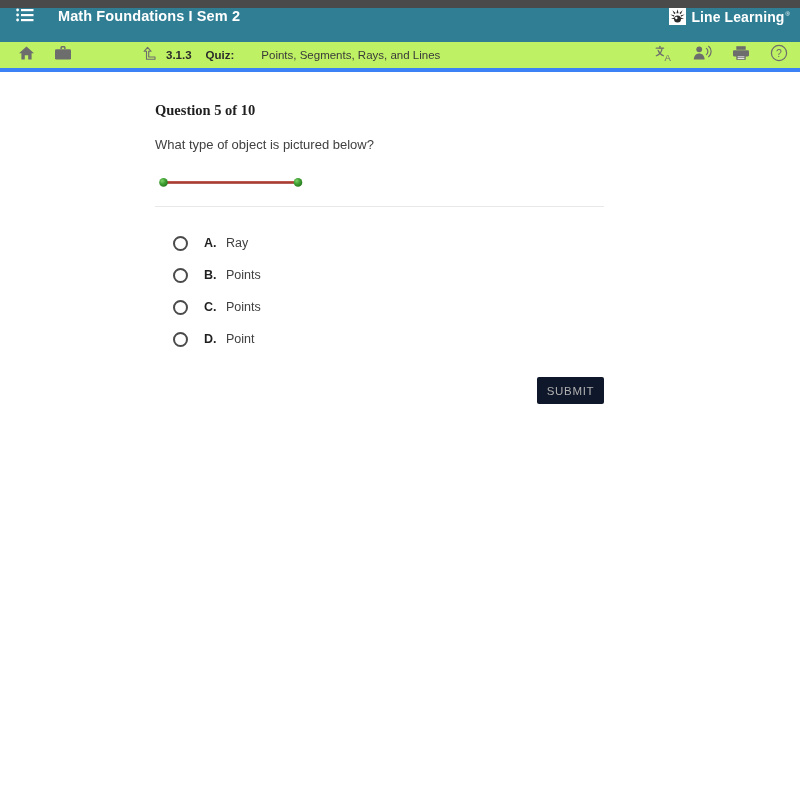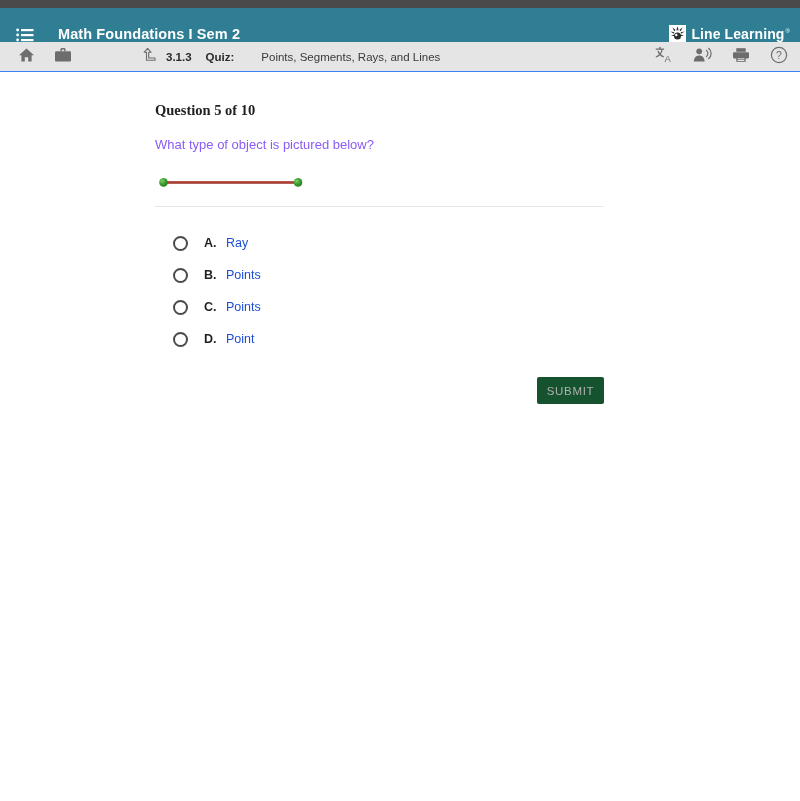--- a/index.html
+++ b/index.html
@@ -20,21 +20,21 @@
     height: 8px;
     background: #4a4a4a;
     width: 100%;
   }
 
   
   .app-header {
     height: 34px;
     background: #2f7e94;
     display: flex;
-    align-items: flex-end;
+    align-items: flex-start;
     padding: 0 10px 0 16px;
     box-sizing: border-box;
     position: relative;
   }
   .menu-icon {
     width: 18px;
     height: 14px;
     display: block;
     cursor: pointer;
     flex: 0 0 auto;
@@ -71,22 +71,22 @@
   .brand-tm {
     font-size: 6px;
     vertical-align: super;
     font-weight: normal;
     margin-left: 1px;
   }
 
   
   .sub-toolbar {
     height: 30px;
-    background: #e5e5e5;
-    border-bottom: 1px solid #3b82f6;
+    background: #bef264;
+    border-bottom: 4px solid #3b82f6;
     display: flex;
     align-items: center;
     padding: 0 12px 0 18px;
     box-sizing: border-box;
   }
   .tb-icon {
     display: block;
     cursor: pointer;
     flex: 0 0 auto;
     color: #6d6d6d;
@@ -133,21 +133,21 @@
   }
   .q-heading {
     font-size: 14.5px;
     font-weight: bold;
     color: #1f1f1f;
     margin: 0 0 18px 0;
     font-family: Liberation Serif, serif;
   }
   .q-prompt {
     font-size: 13px;
-    color: #8b5cf6;
+    color: #404040;
     margin: 0 0 18px 0;
   }
 
   
   .figure {
     width: 460px;
     height: 26px;
     margin: 0 0 8px 0;
     position: relative;
   }
@@ -184,33 +184,33 @@
   .opt-letter {
     font-size: 12.5px;
     font-weight: bold;
     color: #1f1f1f;
     margin-left: 16px;
     width: 17px;
     flex: 0 0 auto;
   }
   .opt-text {
     font-size: 12.5px;
-    color: #1d4ed8;
+    color: #404040;
     margin-left: 5px;
   }
 
   
   .submit-wrap {
     width: 449px;
     display: flex;
     justify-content: flex-end;
     margin-top: 22px;
   }
   .submit-btn {
-    background: #14532d;
+    background: #0f172a;
     color: #b0b0b0;
     border: none;
     border-radius: 2px;
     font-family: "Liberation Sans", sans-serif;
     font-size: 11.5px;
     letter-spacing: 0.7px;
     padding: 0;
     width: 67px;
     height: 27px;
     cursor: default;

